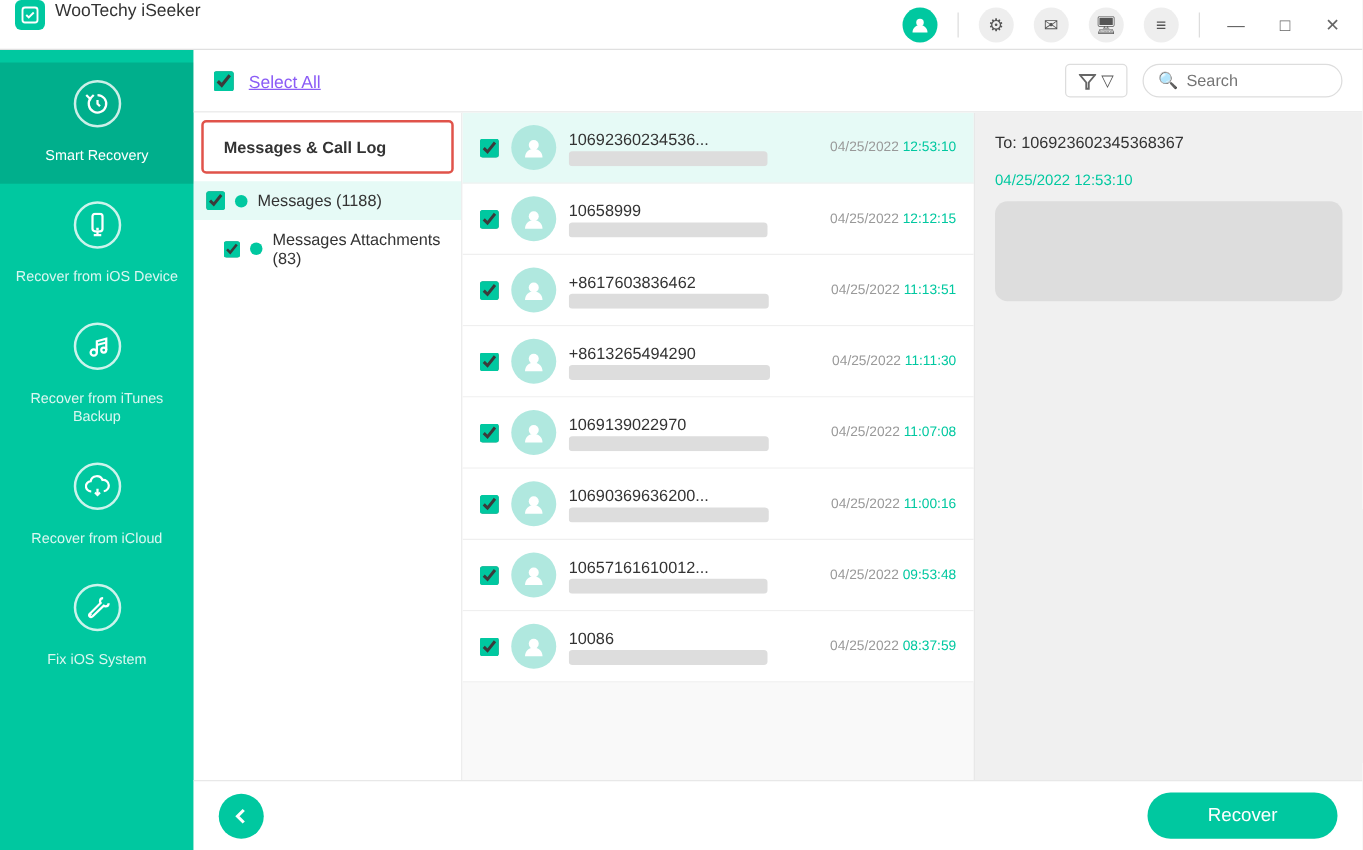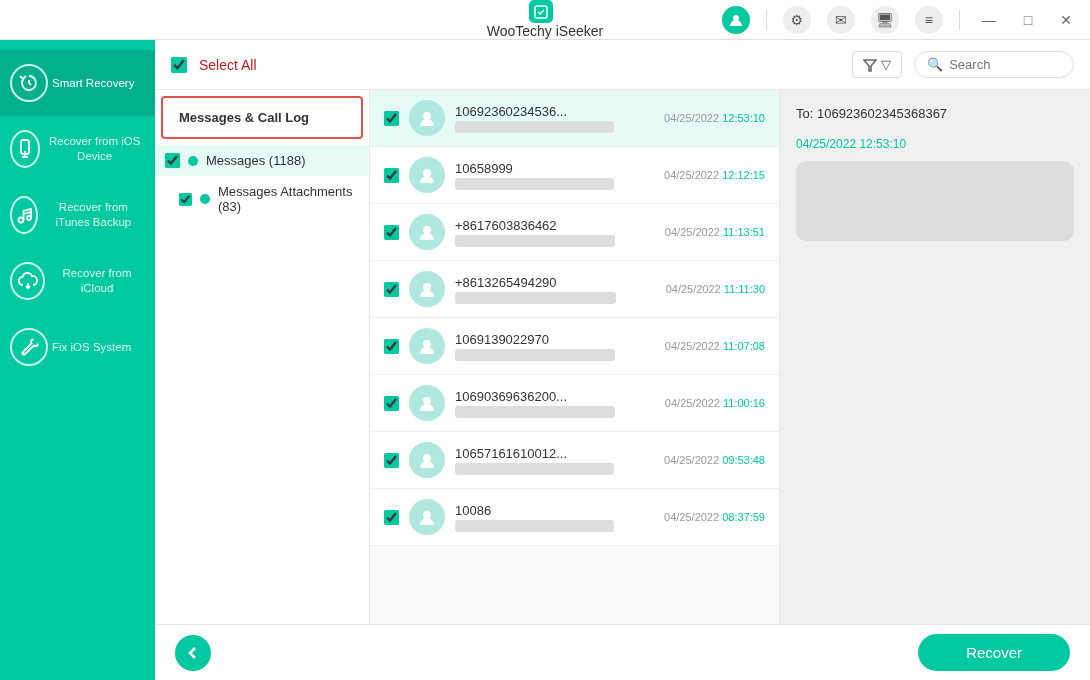--- a/index.html
+++ b/index.html
@@ -3,25 +3,24 @@
   <meta charset="utf-8">
   <style>
     * { box-sizing: border-box; margin: 0; padding: 0; font-family: -apple-system, BlinkMacSystemFont, 'Segoe UI', Arial, sans-serif; }
     body { width: 1090px; height: 680px; overflow: hidden; background: #f0f0f0; }
 
     
     .titlebar {
       height: 40px;
       background: #fff;
       display: flex;
-      align-items: center;
+      align-items: flex-start;
       padding: 0 12px;
       border-bottom: 1px solid #e0e0e0;
       position: relative;
-      flex-direction: column;
     }
     .titlebar-logo {
       width: 24px; height: 24px;
       background: #00c8a0;
       border-radius: 5px;
       display: flex; align-items: center; justify-content: center;
       color: #fff; font-size: 13px; font-weight: bold;
       margin-right: 8px;
     }
     .titlebar-title {
@@ -47,27 +46,27 @@
       width: 155px;
       background: #00c8a0;
       display: flex;
       flex-direction: column;
       align-items: center;
       padding-top: 10px;
       gap: 0;
     }
     .sidebar-item {
       width: 100%;
-      display: flex; flex-direction: row; align-items: center;
+      display: flex; flex-direction: column; align-items: center;
       padding: 14px 10px;
       cursor: pointer;
       color: rgba(255,255,255,0.85);
       font-size: 12px;
       text-align: center;
-      gap: 4px;
+      gap: 16px;
     }
     .sidebar-item.active { background: rgba(0,0,0,0.12); color: #fff; }
     .sidebar-icon {
       width: 38px; height: 38px;
       border: 2px solid rgba(255,255,255,0.8);
       border-radius: 50%;
       display: flex; align-items: center; justify-content: center;
       font-size: 18px;
     }
     .sidebar-label { font-size: 11.5px; line-height: 1.3; }
@@ -84,21 +83,21 @@
     .toolbar {
       height: 50px;
       background: #fff;
       display: flex;
       align-items: center;
       padding: 0 16px;
       border-bottom: 1px solid #e8e8e8;
       gap: 12px;
     }
     .select-all-check { width: 16px; height: 16px; accent-color: #00c8a0; cursor: pointer; }
-    .select-all-label { font-size: 14px; color: #b91c1c; font-weight: 500; cursor: pointer; }
+    .select-all-label { font-size: 14px; color: #8b5cf6; font-weight: 500; cursor: pointer; text-decoration: underline; }
     .toolbar-spacer { flex: 1; }
     .filter-btn {
       display: flex; align-items: center; gap: 4px;
       padding: 5px 10px; border: 1px solid #ddd; border-radius: 4px;
       background: #fff; cursor: pointer; font-size: 13px; color: #555;
     }
     .search-box {
       display: flex; align-items: center;
       border: 1px solid #ddd; border-radius: 20px;
       padding: 5px 12px; background: #fff; width: 160px;

